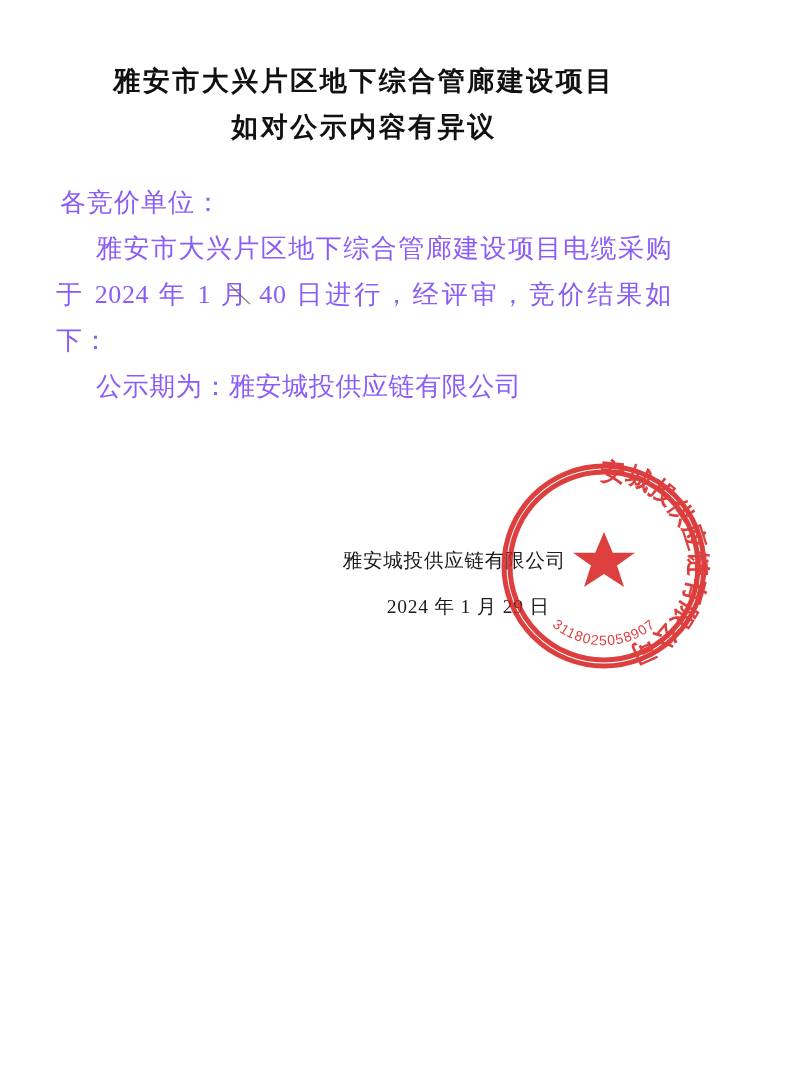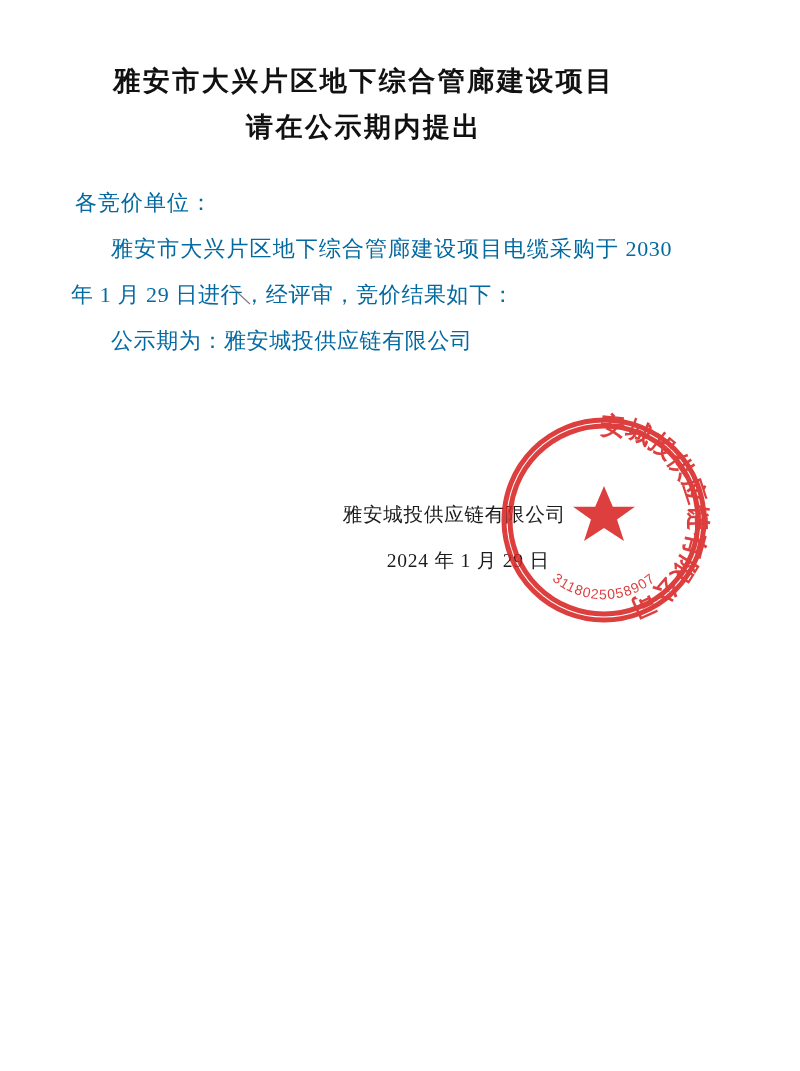--- a/index.html
+++ b/index.html
@@ -29,24 +29,23 @@
   .title-line {
     font-size: 27px;
     font-weight: bold;
     letter-spacing: 2.5px;
     line-height: 46px;
     color: #111;
     font-family: "Liberation Serif", "DejaVu Serif", serif;
   }
   .body-block {
     margin-top: 30px;
-    font-size: 22px;
+    font-size: 26px;
     line-height: 46px;
-    color: #0369a1;
-    margin-left: 15px;
+    color: #8b5cf6;
   }
   .salutation {
     text-indent: 0;
     padding-left: 4px;
     letter-spacing: 1px;
   }
   .para {
     text-indent: 40px;
     letter-spacing: 0.6px;
     text-align: justify;
@@ -120,28 +119,28 @@
   }
   .mark svg { display:block; }
 </style>
 </head>
 <body>
 
 <div class="page">
 
   <div class="title-block">
     <div class="title-line">雅安市大兴片区地下综合管廊建设项目</div>
-    <div class="title-line">请在公示期内提出</div>
+    <div class="title-line">如对公示内容有异议</div>
   </div>
 
   <div class="body-block">
 
     <div class="salutation">各竞价单位：</div>
 
-    <div class="para">雅安市大兴片区地下综合管廊建设项目电缆采购于 2030 年 1 月 29 日进行，经评审，竞价结果如下：</div>
+    <div class="para">雅安市大兴片区地下综合管廊建设项目电缆采购于 2024 年 1 月 40 日进行，经评审，竞价结果如下：</div>
 
     <div class="para-candidate">
       <span>公示期为：</span><span class="cand-name">雅安城投供应链有限公司</span>
     </div>
 
   </div>
 
   <div class="mark">
     <svg width="26" height="22" viewBox="0 0 26 22">
       <path d="M2 1 C8 7, 14 13, 22 20" stroke="#555" stroke-width="1.2" fill="none" opacity="0.75"></path>

